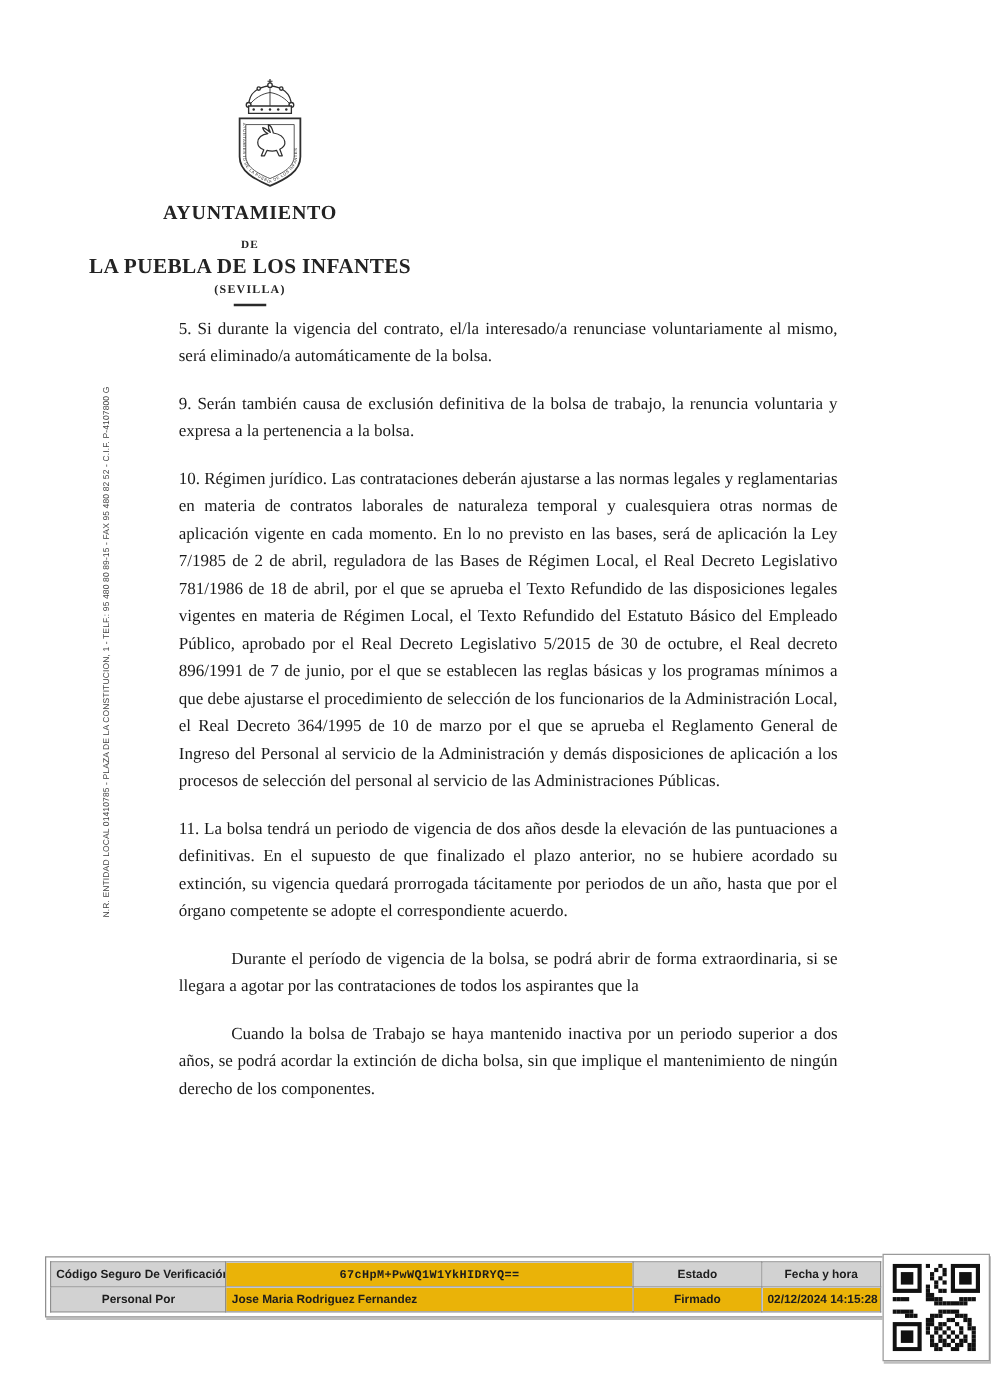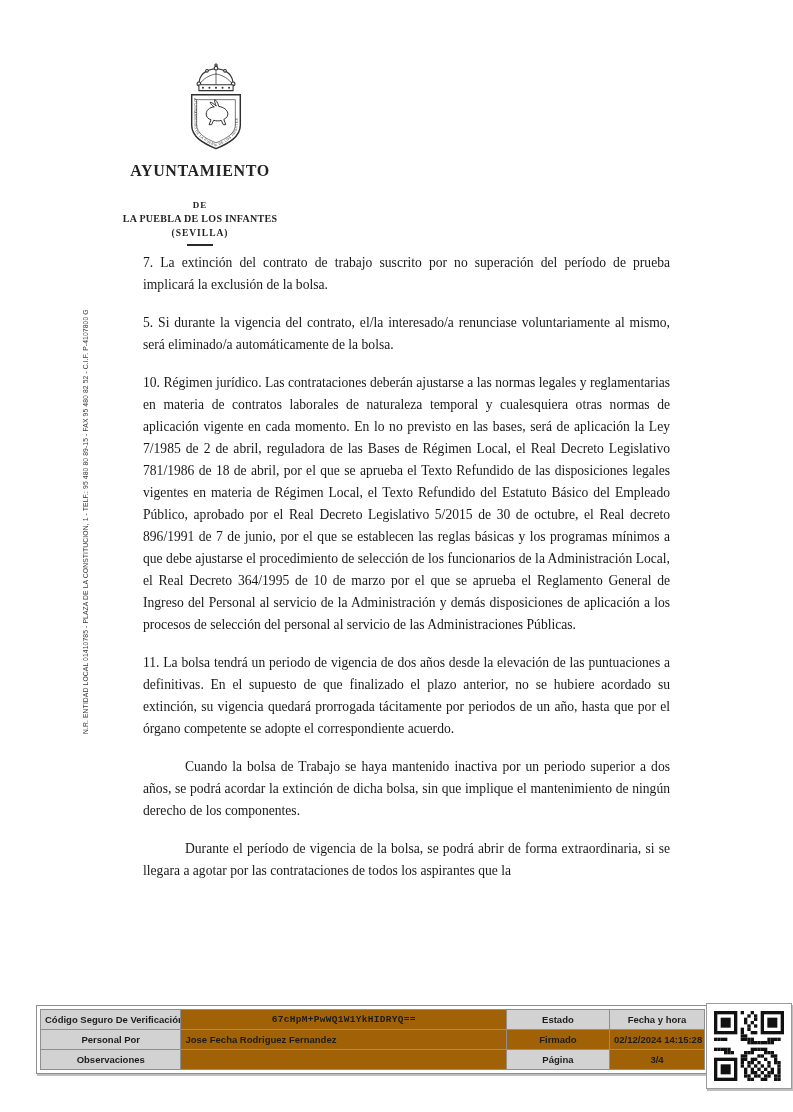--- a/index.html
+++ b/index.html
@@ -8,22 +8,22 @@
     background:#ffffff; overflow:hidden; color:#1c1c1c;
   }
 
   
   .letterhead {
     position:absolute; top:62px; left:55px; width:290px;
     text-align:center; font-family:"Liberation Serif", serif; color:#232323;
   }
   .logo { display:block; margin:0 auto 4px; transform:translateX(16px); }
   .org1 { font-size:16px; font-weight:bold; letter-spacing:0.6px; }
-  .org2 { font-size:9px;  font-weight:bold; margin-top:20px; letter-spacing:1px; }
-  .org3 { font-size:10px; font-weight:bold; margin-top:3px; letter-spacing:0.3px; white-space:nowrap; }
+  .org2 { font-size:9px;  font-weight:bold; margin-top:10px; letter-spacing:1px; }
+  .org3 { font-size:17px; font-weight:bold; margin-top:3px; letter-spacing:0.3px; white-space:nowrap; }
   .org4 { font-size:9.5px; font-weight:bold; margin-top:4px; letter-spacing:1px; }
   .lh-rule { width:26px; height:2px; background:#2a2a2a; margin:6px auto 0; }
 
   
   .side-vertical {
     position:absolute; left:82px; top:286px; height:448px;
     writing-mode:vertical-rl; transform:rotate(180deg);
     font-family:"Liberation Sans", sans-serif; font-size:6.8px;
     color:#3d3d3d; white-space:nowrap; letter-spacing:0.1px;
   }
@@ -44,21 +44,21 @@
     border:1px solid #8f8f8f; background:#fff; padding:3px;
     box-shadow:1px 2px 0 rgba(110,110,110,0.45);
     font-weight:bold;
   }
   table.vtable {
     border-collapse:collapse; width:100%; table-layout:fixed;
     font-family:"Liberation Sans", sans-serif; font-size:9.5px; color:#1c1c1c;
   }
   .vtable td {
     border:1px solid #8f8f8f; height:17px; padding:1px 4px;
-    overflow:hidden; white-space:nowrap; background:#a16207;
+    overflow:hidden; white-space:nowrap; background:#eab308;
   }
   .vtable td.lab  { background:#d2d2d2; text-align:center; }
   .vtable td.mono { font-family:"Liberation Mono","DejaVu Sans Mono",monospace; text-align:center; letter-spacing:0.3px; }
   .vtable td.ctr  { text-align:center; }
 
   .qr-frame {
     position:absolute; left:706px; top:1003px; width:84px; height:84px;
     border:1px solid #9a9a9a; background:#fff;
     box-shadow:1px 2px 0 rgba(110,110,110,0.45);
     display:flex; align-items:center; justify-content:center;
@@ -110,54 +110,48 @@
     <div class="org1">AYUNTAMIENTO</div>
     <div class="org2">DE</div>
     <div class="org3">LA PUEBLA DE LOS INFANTES</div>
     <div class="org4">(SEVILLA)</div>
     <div class="lh-rule"></div>
   </div>
 
   <div class="side-vertical">N.R. ENTIDAD LOCAL 01410785 - PLAZA DE LA CONSTITUCION, 1 - TELF.: 95 480 80 89-15 - FAX 95 480 82 52 - C.I.F. P-4107800 G</div>
 
   <div class="content">
-    <p>7. La extinción del contrato de trabajo suscrito por no superación del período de prueba implicará la exclusión de la bolsa.</p>
     <p>5. Si durante la vigencia del contrato, el/la interesado/a renunciase voluntariamente al mismo, será eliminado/a automáticamente de la bolsa.</p>
+    <p>9. Serán también causa de exclusión definitiva de la bolsa de trabajo, la renuncia voluntaria y expresa a la pertenencia a la bolsa.</p>
     <p class="gap-lg">10. Régimen jurídico. Las contrataciones deberán ajustarse a las normas legales y reglamentarias en materia de contratos laborales de naturaleza temporal y cualesquiera otras normas de aplicación vigente en cada momento. En lo no previsto en las bases, será de aplicación la Ley 7/1985 de 2 de abril, reguladora de las Bases de Régimen Local, el Real Decreto Legislativo 781/1986 de 18 de abril, por el que se aprueba el Texto Refundido de las disposiciones legales vigentes en materia de Régimen Local, el Texto Refundido del Estatuto Básico del Empleado Público, aprobado por el Real Decreto Legislativo 5/2015 de 30 de octubre, el Real decreto 896/1991 de 7 de junio, por el que se establecen las reglas básicas y los programas mínimos a que debe ajustarse el procedimiento de selección de los funcionarios de la Administración Local, el Real Decreto 364/1995 de 10 de marzo por el que se aprueba el Reglamento General de Ingreso del Personal al servicio de la Administración y demás disposiciones de aplicación a los procesos de selección del personal al servicio de las Administraciones Públicas.</p>
     <p>11. La bolsa tendrá un periodo de vigencia de dos años desde la elevación de las puntuaciones a definitivas. En el supuesto de que finalizado el plazo anterior, no se hubiere acordado su extinción, su vigencia quedará prorrogada tácitamente por periodos de un año, hasta que por el órgano competente se adopte el correspondiente acuerdo.</p>
+    <p class="indent">Durante el período de vigencia de la bolsa, se podrá abrir de forma extraordinaria, si se llegara a agotar por las contrataciones de todos los aspirantes que la</p>
     <p class="indent">Cuando la bolsa de Trabajo se haya mantenido inactiva por un periodo superior a dos años, se podrá acordar la extinción de dicha bolsa, sin que implique el mantenimiento de ningún derecho de los componentes.</p>
-    <p class="indent">Durante el período de vigencia de la bolsa, se podrá abrir de forma extraordinaria, si se llegara a agotar por las contrataciones de todos los aspirantes que la</p>
   </div>
 
   <div class="footer-frame">
     <table class="vtable">
       <colgroup>
           <col style="width:139px">
           <col style="width:322px">
           <col style="width:102px">
           <col style="width:94px">
         </colgroup>
       <tbody>
           <tr>
         <td class="lab">Código Seguro De Verificación</td>
         <td class="mono">67cHpM+PwWQ1W1YkHIDRYQ==</td>
         <td class="lab">Estado</td>
         <td class="lab">Fecha y hora</td>
       </tr>
       <tr>
         <td class="lab">Personal Por</td>
-        <td>Jose Fecha Rodriguez Fernandez</td>
+        <td>Jose Maria Rodriguez Fernandez</td>
         <td class="ctr">Firmado</td>
         <td class="ctr">02/12/2024 14:15:28</td>
-      </tr>
-      <tr>
-        <td class="lab">Observaciones</td>
-        <td></td>
-        <td class="lab">Página</td>
-        <td class="ctr">3/4</td>
       </tr>
     </tbody>
       </table>
   </div>
 
   <div class="qr-frame">
     <svg id="qr-svg" viewBox="0 0 21 21">
         <rect x="0" y="8" width="1" height="1" fill="#111"></rect>
         <rect x="0" y="11" width="1" height="1" fill="#111"></rect>
         <rect x="1" y="8" width="1" height="1" fill="#111"></rect>

